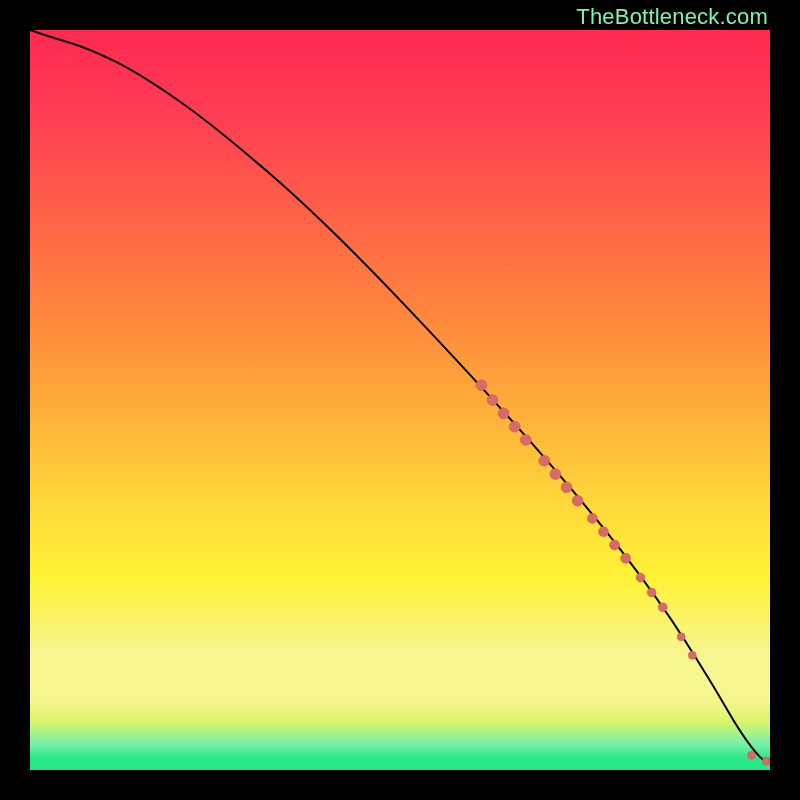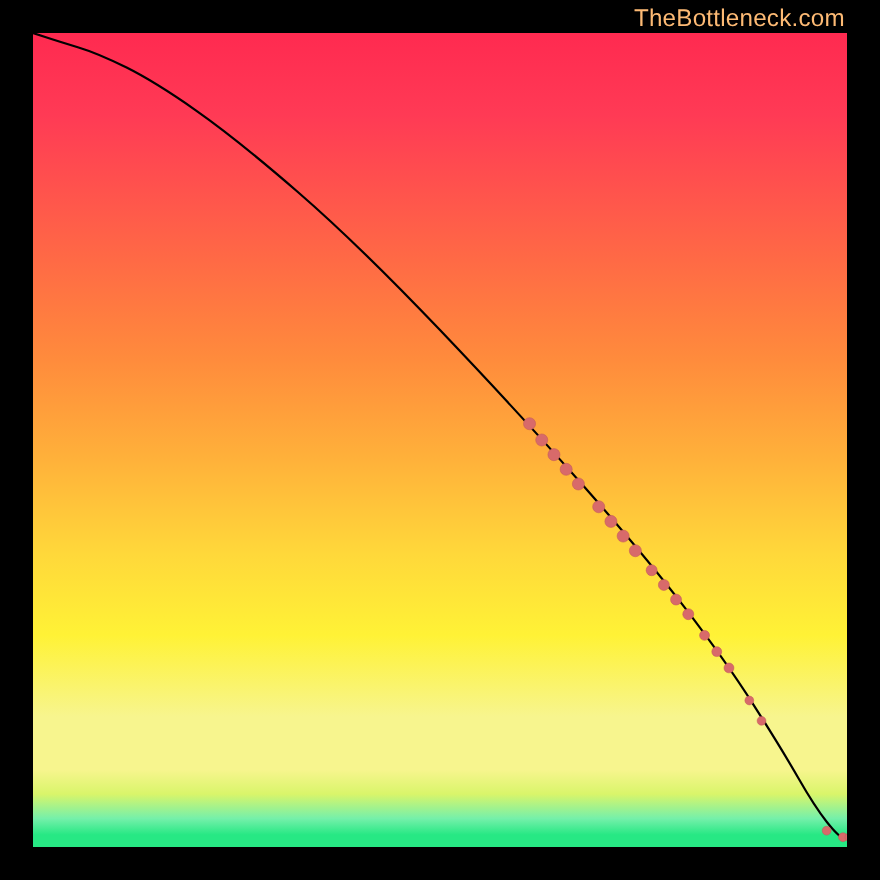--- a/index.html
+++ b/index.html
@@ -21,21 +21,21 @@
     position: absolute;
     left: 30px;
     top: 30px;
     width: 740px;
     height: 740px;
   }
   .watermark {
     position: absolute;
     top: 4px;
     right: 32px;
-    color: #fdba74;
+    color: #86efac;
     font-size: 22px;
     font-weight: 500;
     letter-spacing: 0.2px;
     user-select: none;
   }
   svg { display: block; }
 </style>
 </head>
 <body>
 

